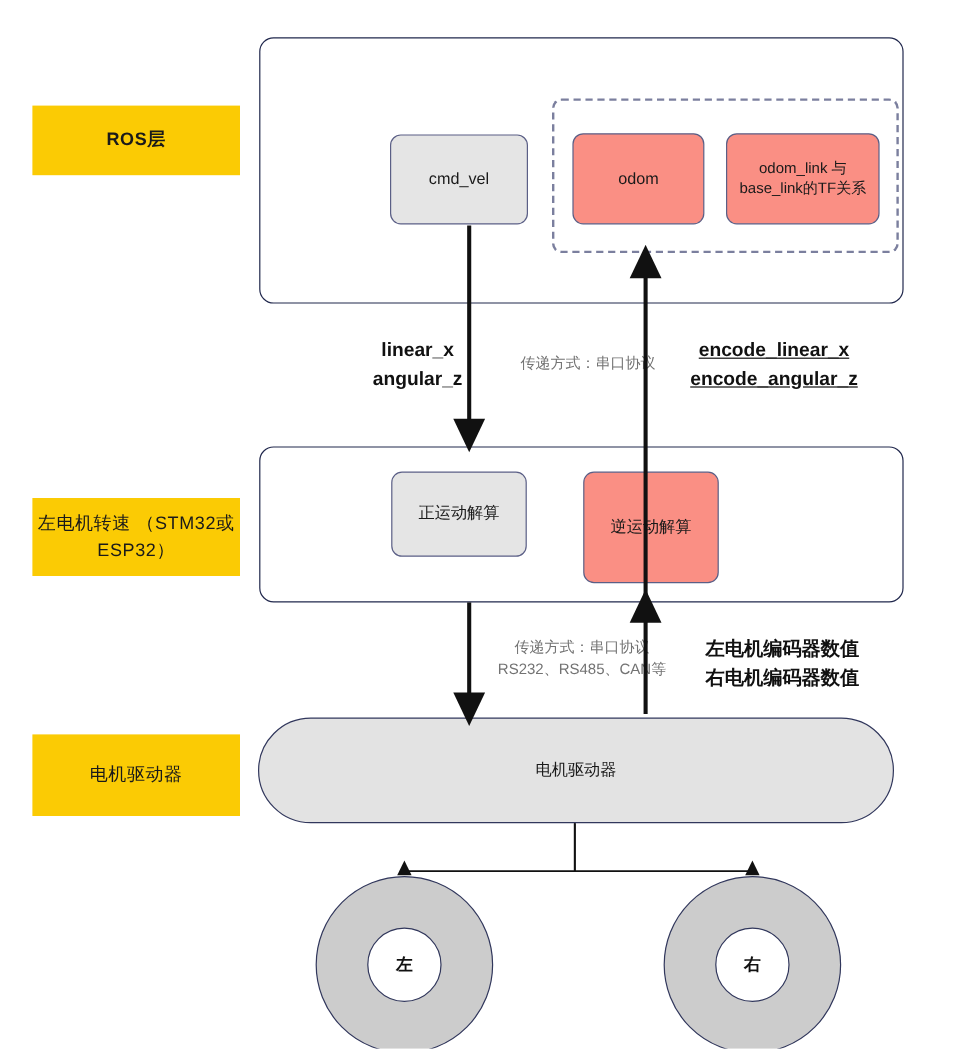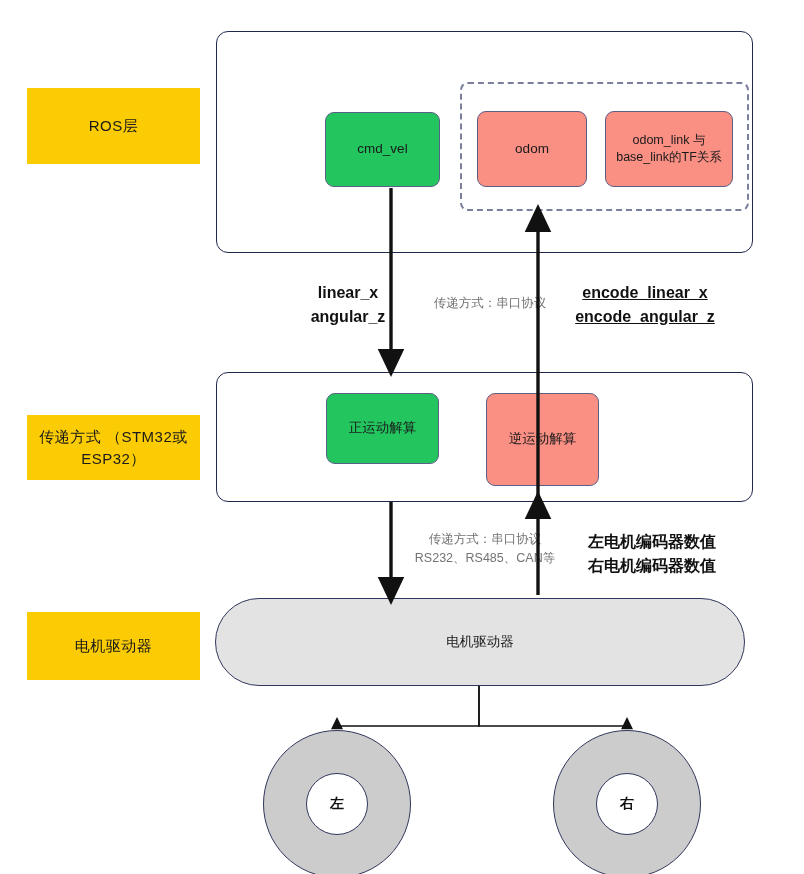--- a/index.html
+++ b/index.html
@@ -52,21 +52,21 @@
     border-radius: 9px;
     border: 1.2px solid #5b5f86;
     display: flex;
     align-items: center;
     justify-content: center;
     text-align: center;
     font-size: 13.5px;
     line-height: 1.35;
     color: #1a1a1a;
   }
-  .node.green { background: #22c55e; text-align: right; }
+  .node.green { background: #e5e5e5; text-align: right; }
   .node.salmon { background: #FA8F84; }
 
   
   .pill {
     background: #E3E3E3;
     border: 1.4px solid #31375c;
     border-radius: 46px;
     display: flex;
     align-items: center;
     justify-content: center;
@@ -114,21 +114,21 @@
     left: 0; top: 0;
     width: 804px; height: 874px;
     pointer-events: none;
   }
 </style>
 </head>
 <body>
 
 <div id="canvas">
 
-  <div class="abs layer-tag" style="left:27px; top:88px; width:173px; height:76px;">ROS层</div>
+  <div class="abs layer-tag" style="left:27px; top:88px; width:173px; height:58px;font-weight:bold;">ROS层</div>
 
   <div class="abs layer-box" style="left:216px; top:31px; width:537px; height:222px;"></div>
 
   <div class="abs node green" style="left:325px; top:112px; width:115px; height:75px;">cmd_vel</div>
 
   <div class="abs dashed-group" style="left:460px; top:82px; width:289px; height:129px;"></div>
 
   <div class="abs node salmon" style="left:477px; top:111px; width:110px; height:76px;">odom</div>
 
   <div class="abs node salmon" style="left:605px; top:111px; width:128px; height:76px; font-size:12.5px;">odom_link
@@ -136,21 +136,21 @@
 base_link的TF关系</div>
 
   <div class="abs edge-label bold" style="left:283px; top:281px; width:130px;">linear_x
 angular_z</div>
 
   <div class="abs edge-label plain" style="left:410px; top:294px; width:160px;">传递方式：串口协议</div>
 
   <div class="abs edge-label bold" style="left:552px; top:281px; width:186px;text-decoration:underline;">encode_linear_x
 encode_angular_z</div>
 
-  <div class="abs layer-tag" style="left:27px; top:415px; width:173px; height:65px;">传递方式
+  <div class="abs layer-tag" style="left:27px; top:415px; width:173px; height:65px;">左电机转速
 （STM32或ESP32）</div>
 
   <div class="abs layer-box" style="left:216px; top:372px; width:537px; height:130px;"></div>
 
   <div class="abs node green" style="left:326px; top:393px; width:113px; height:71px;">正运动解算</div>
 
   <div class="abs node salmon" style="left:486px; top:393px; width:113px; height:93px;">逆运动解算</div>
 
 
   <div class="abs edge-label plain" style="left:400px; top:530px; width:170px;">传递方式：串口协议

